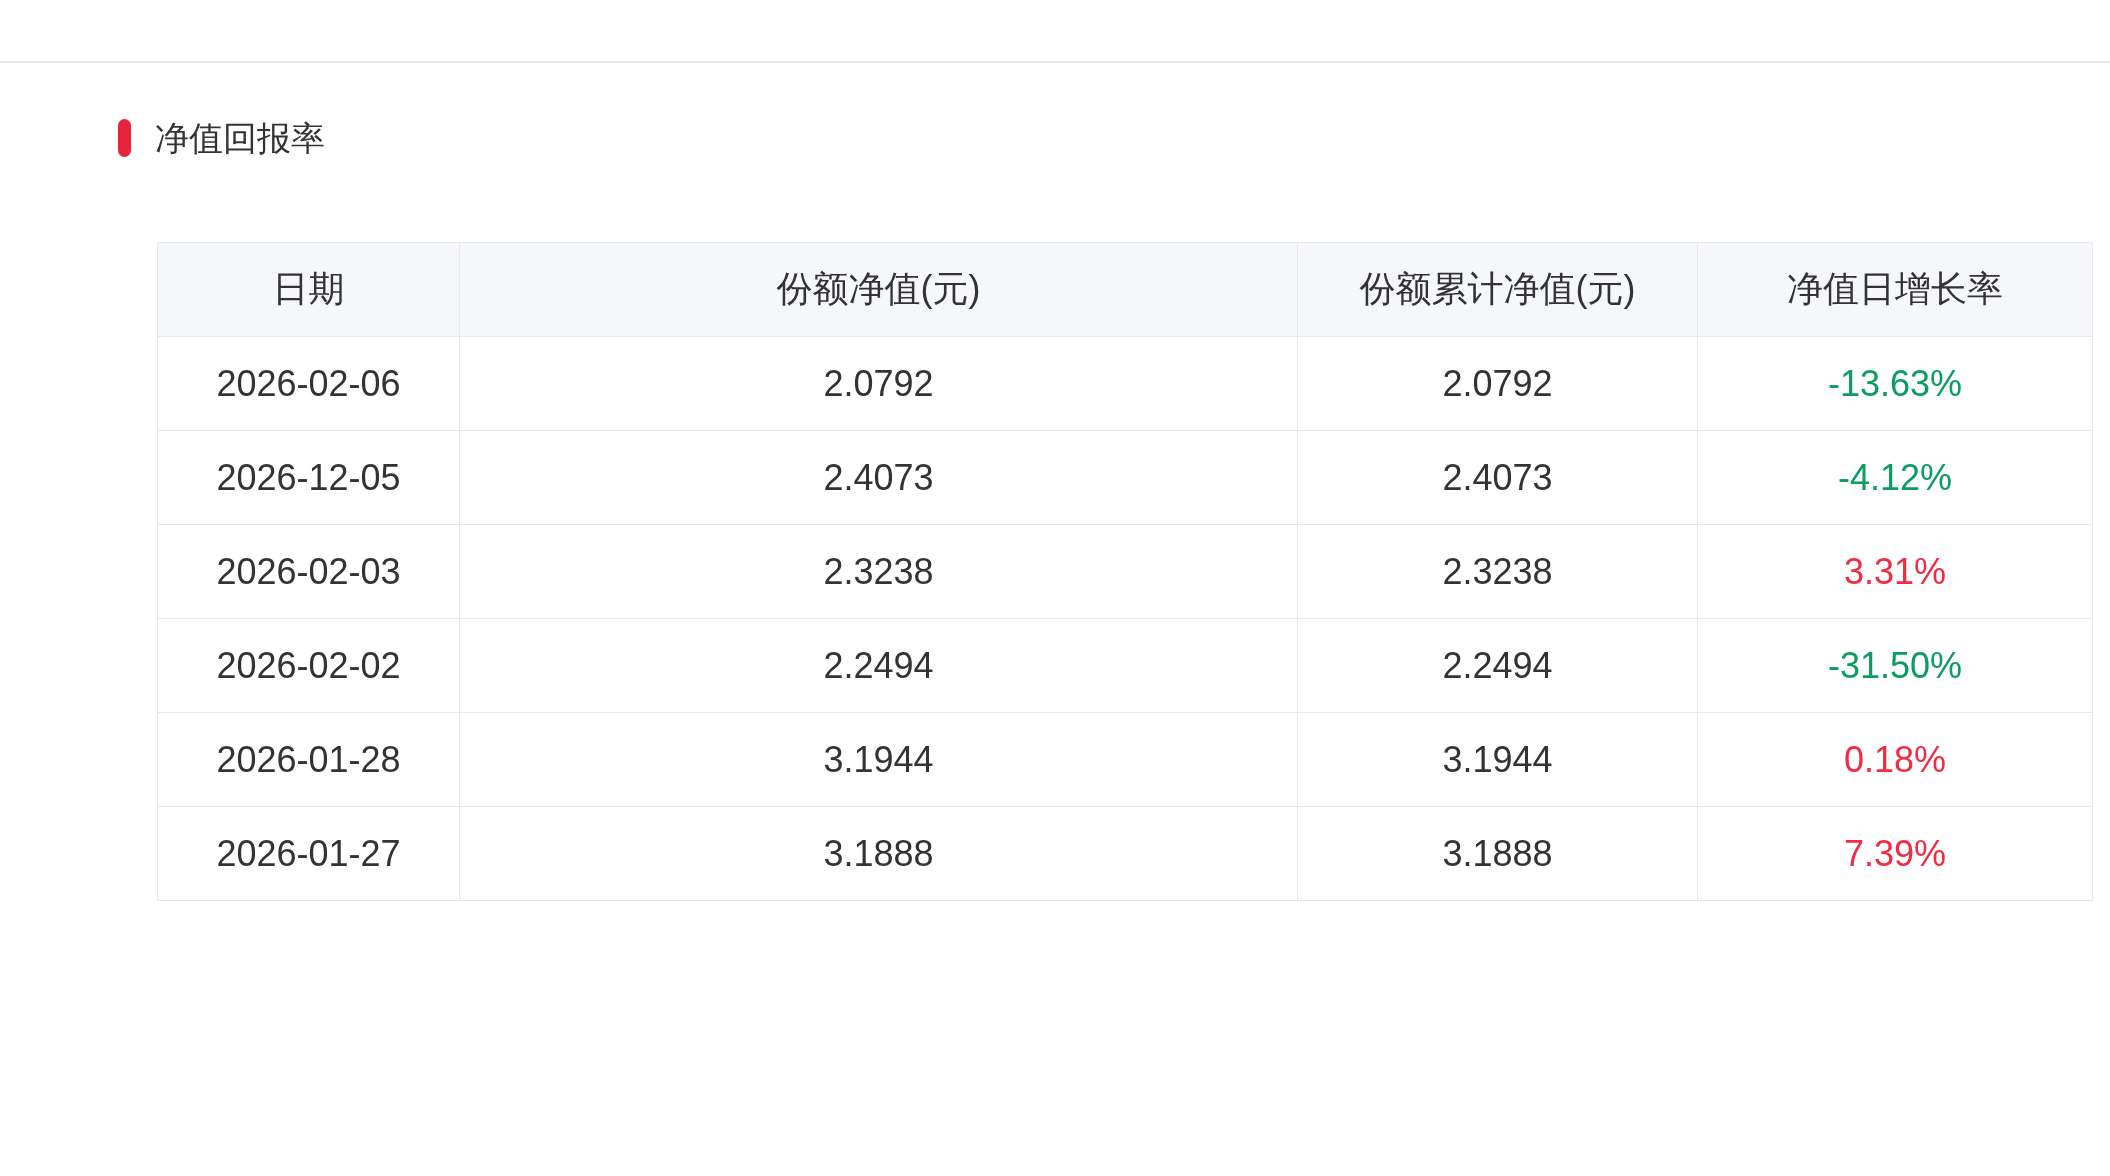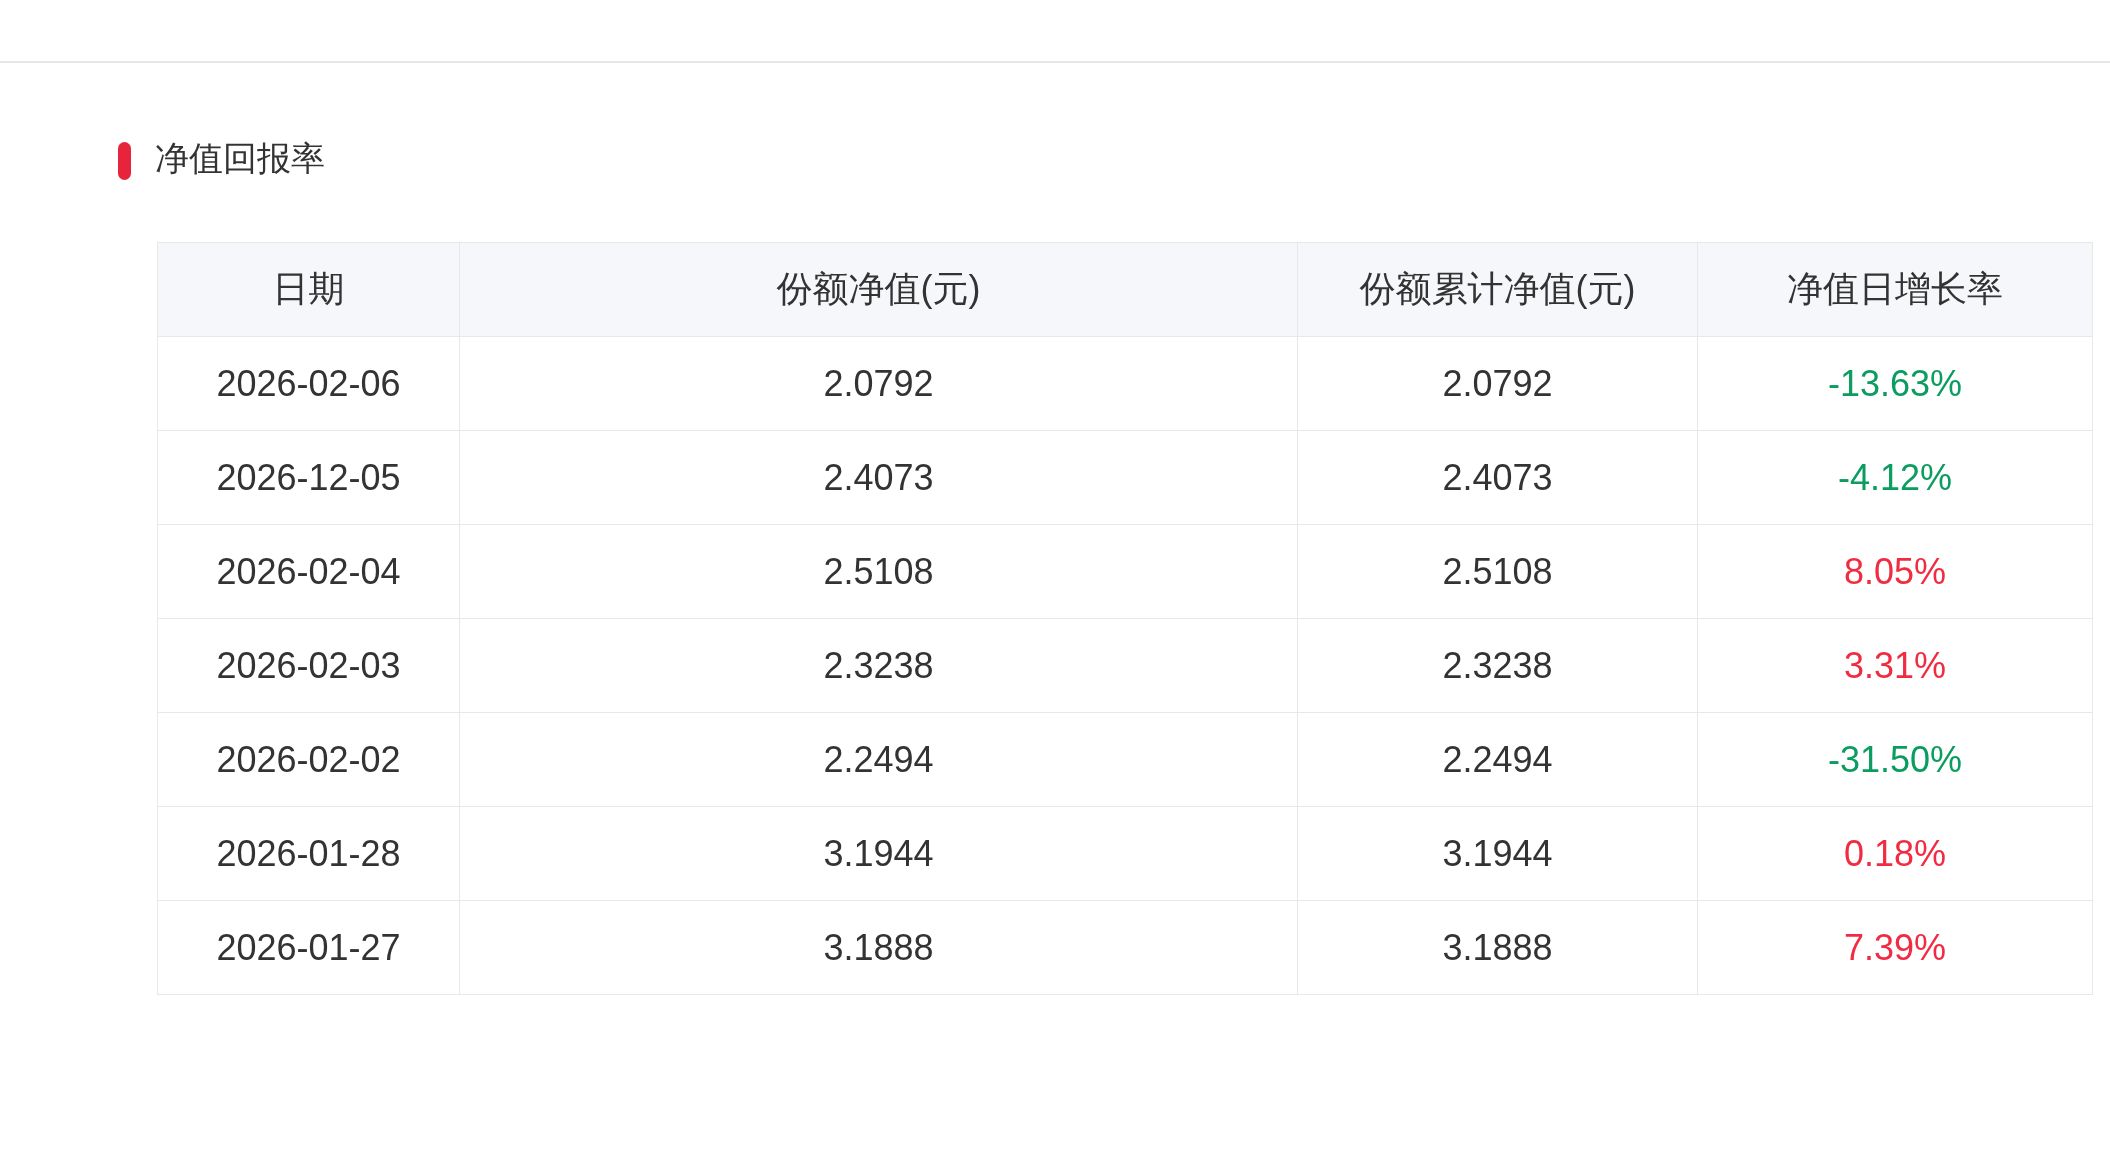--- a/index.html
+++ b/index.html
@@ -22,23 +22,23 @@
     overflow:hidden;
   }
   .top-divider{
     position:absolute;
     left:0; top:61px;
     width:2110px; height:2px;
     background:var(--divider);
   }
   .section-header{
     position:absolute;
-    left:118px; top:136px;
+    left:118px; top:116px;
     display:flex;
-    align-items:flex-end;
+    align-items:center;
   }
   .accent-bar{
     width:13px;
     height:38px;
     border-radius:7px;
     background:var(--accent);
     flex:0 0 auto;
   }
   .section-title{
     margin-left:24px;
@@ -112,26 +112,20 @@
             <td>2.0792</td>
             <td class="pct-down">-13.63%</td>
           </tr>
           <tr>
             <td>2026-12-05</td>
             <td>2.4073</td>
             <td>2.4073</td>
             <td class="pct-down">-4.12%</td>
           </tr>
           <tr>
-            <td>2026-02-04</td>
-            <td>2.5108</td>
-            <td>2.5108</td>
-            <td class="pct-up">8.05%</td>
-          </tr>
-          <tr>
             <td>2026-02-03</td>
             <td>2.3238</td>
             <td>2.3238</td>
             <td class="pct-up">3.31%</td>
           </tr>
           <tr>
             <td>2026-02-02</td>
             <td>2.2494</td>
             <td>2.2494</td>
             <td class="pct-down">-31.50%</td>

